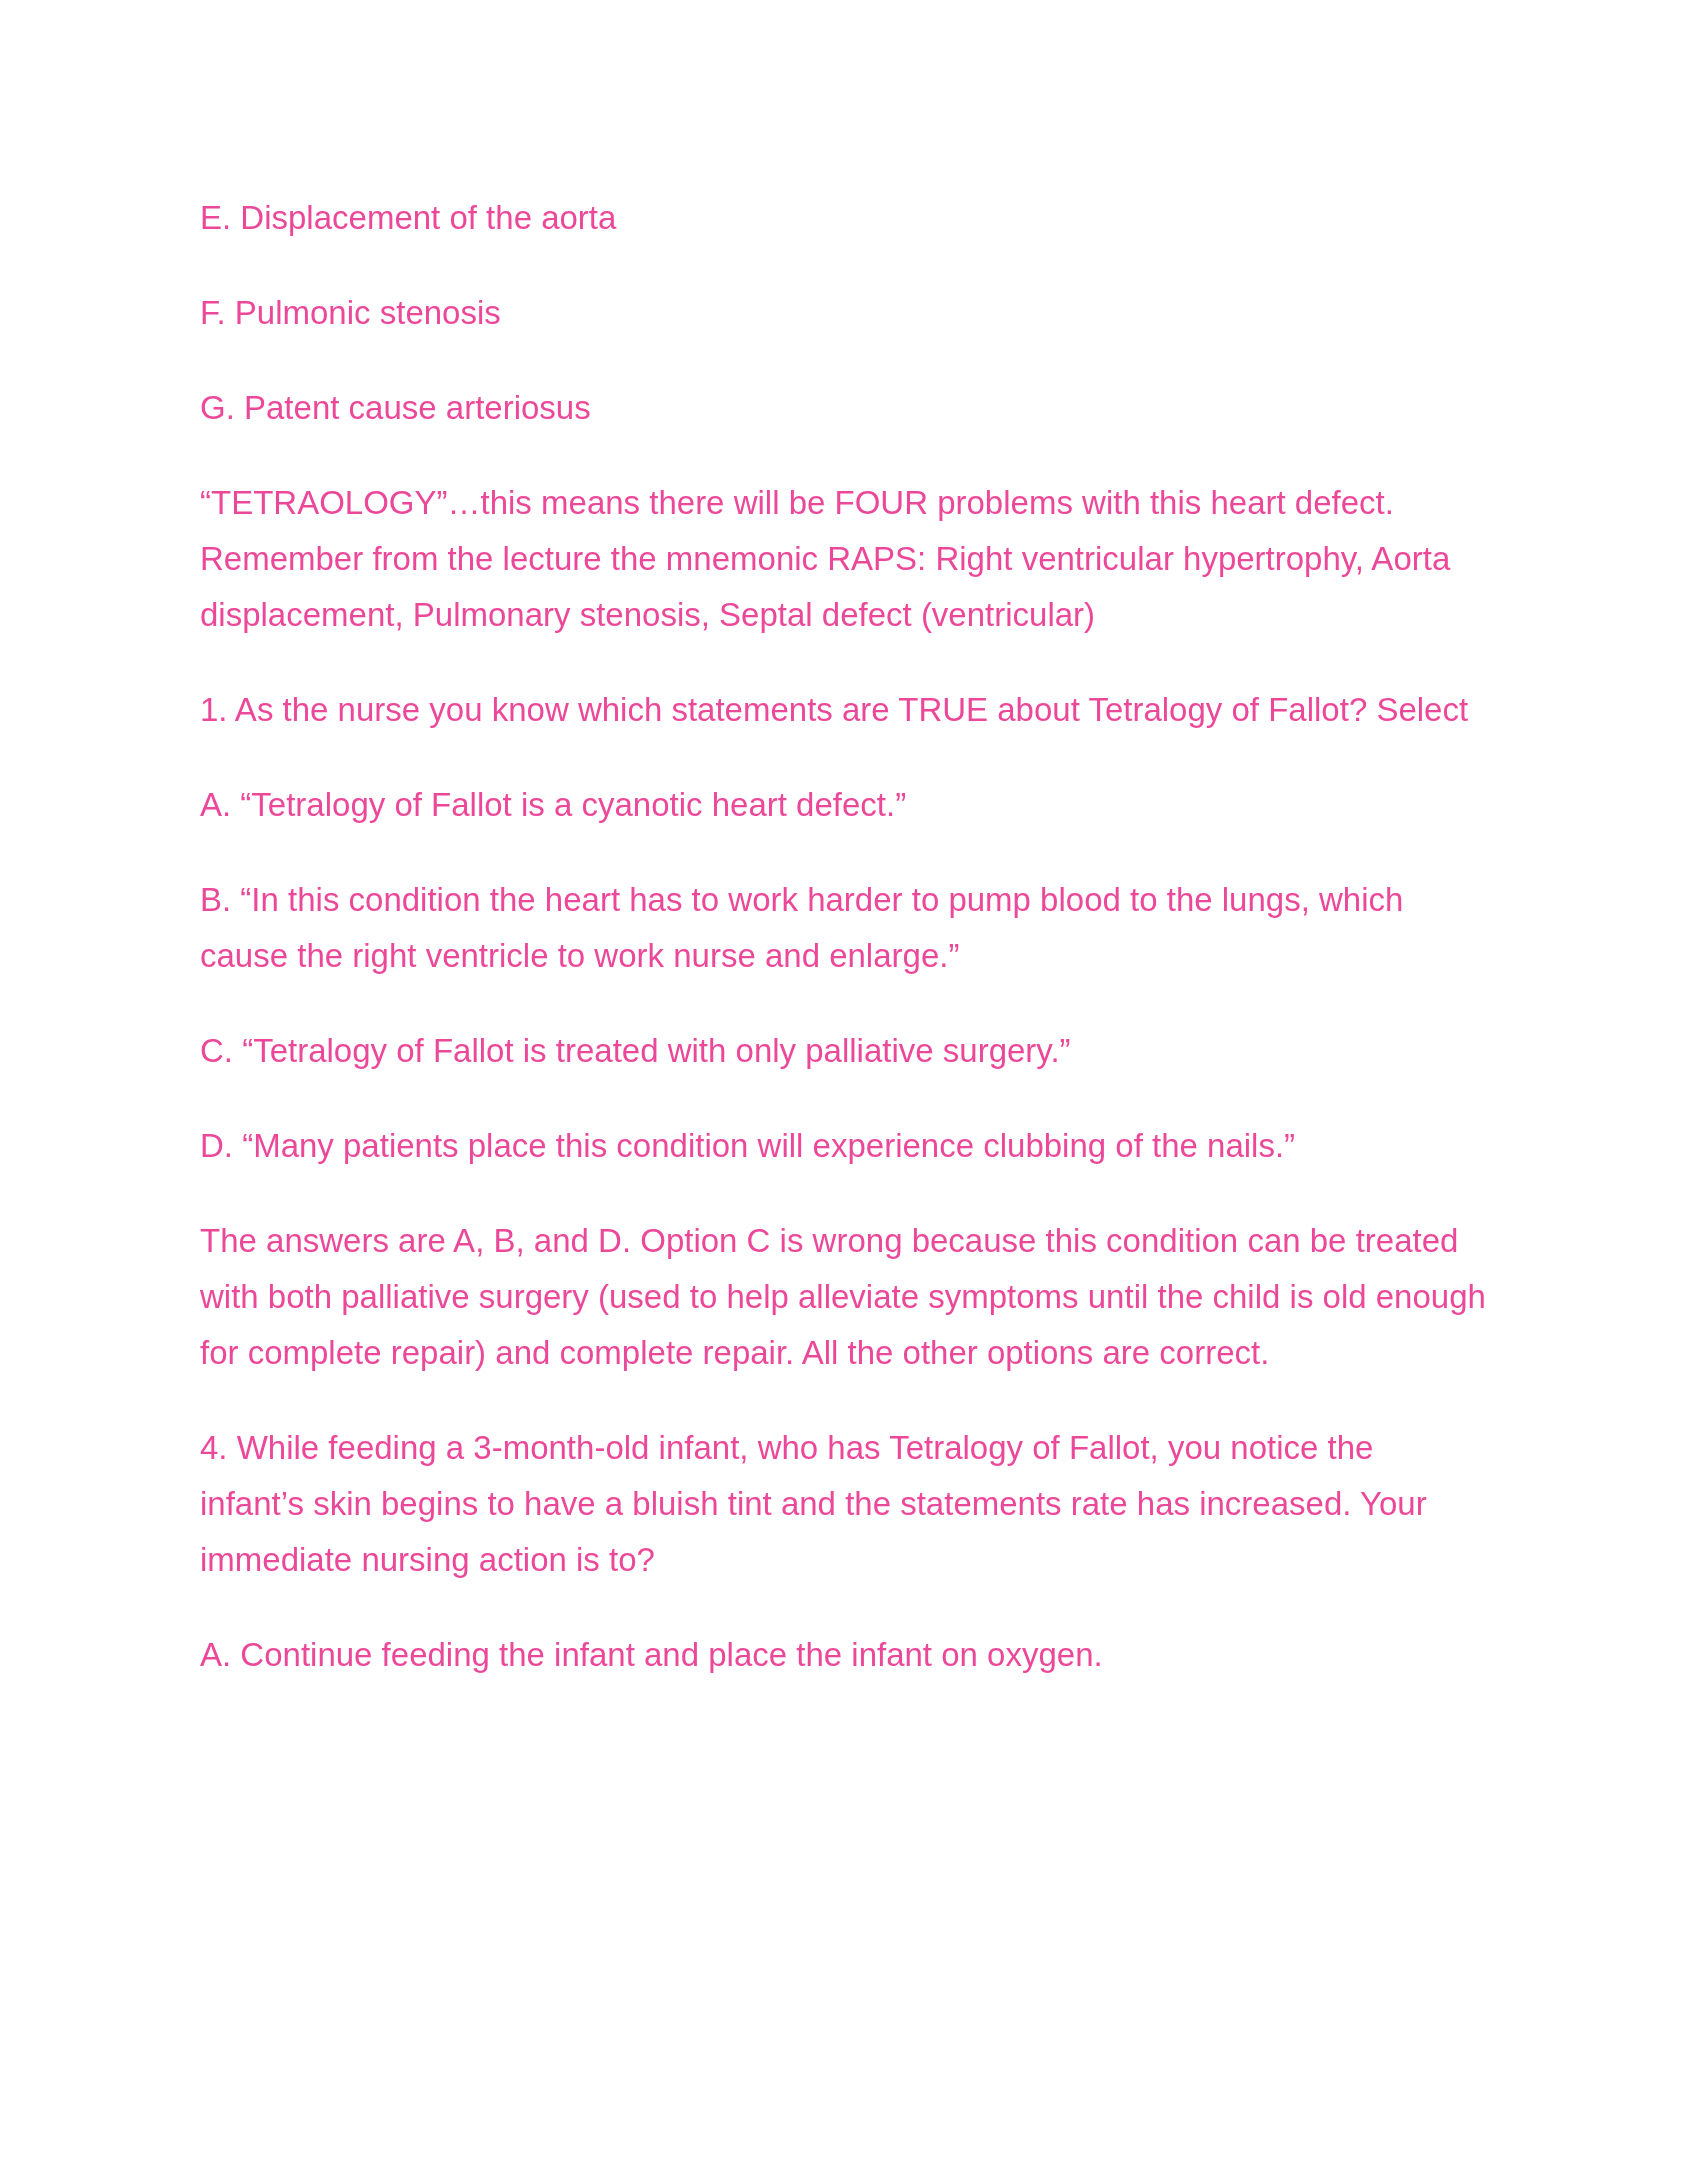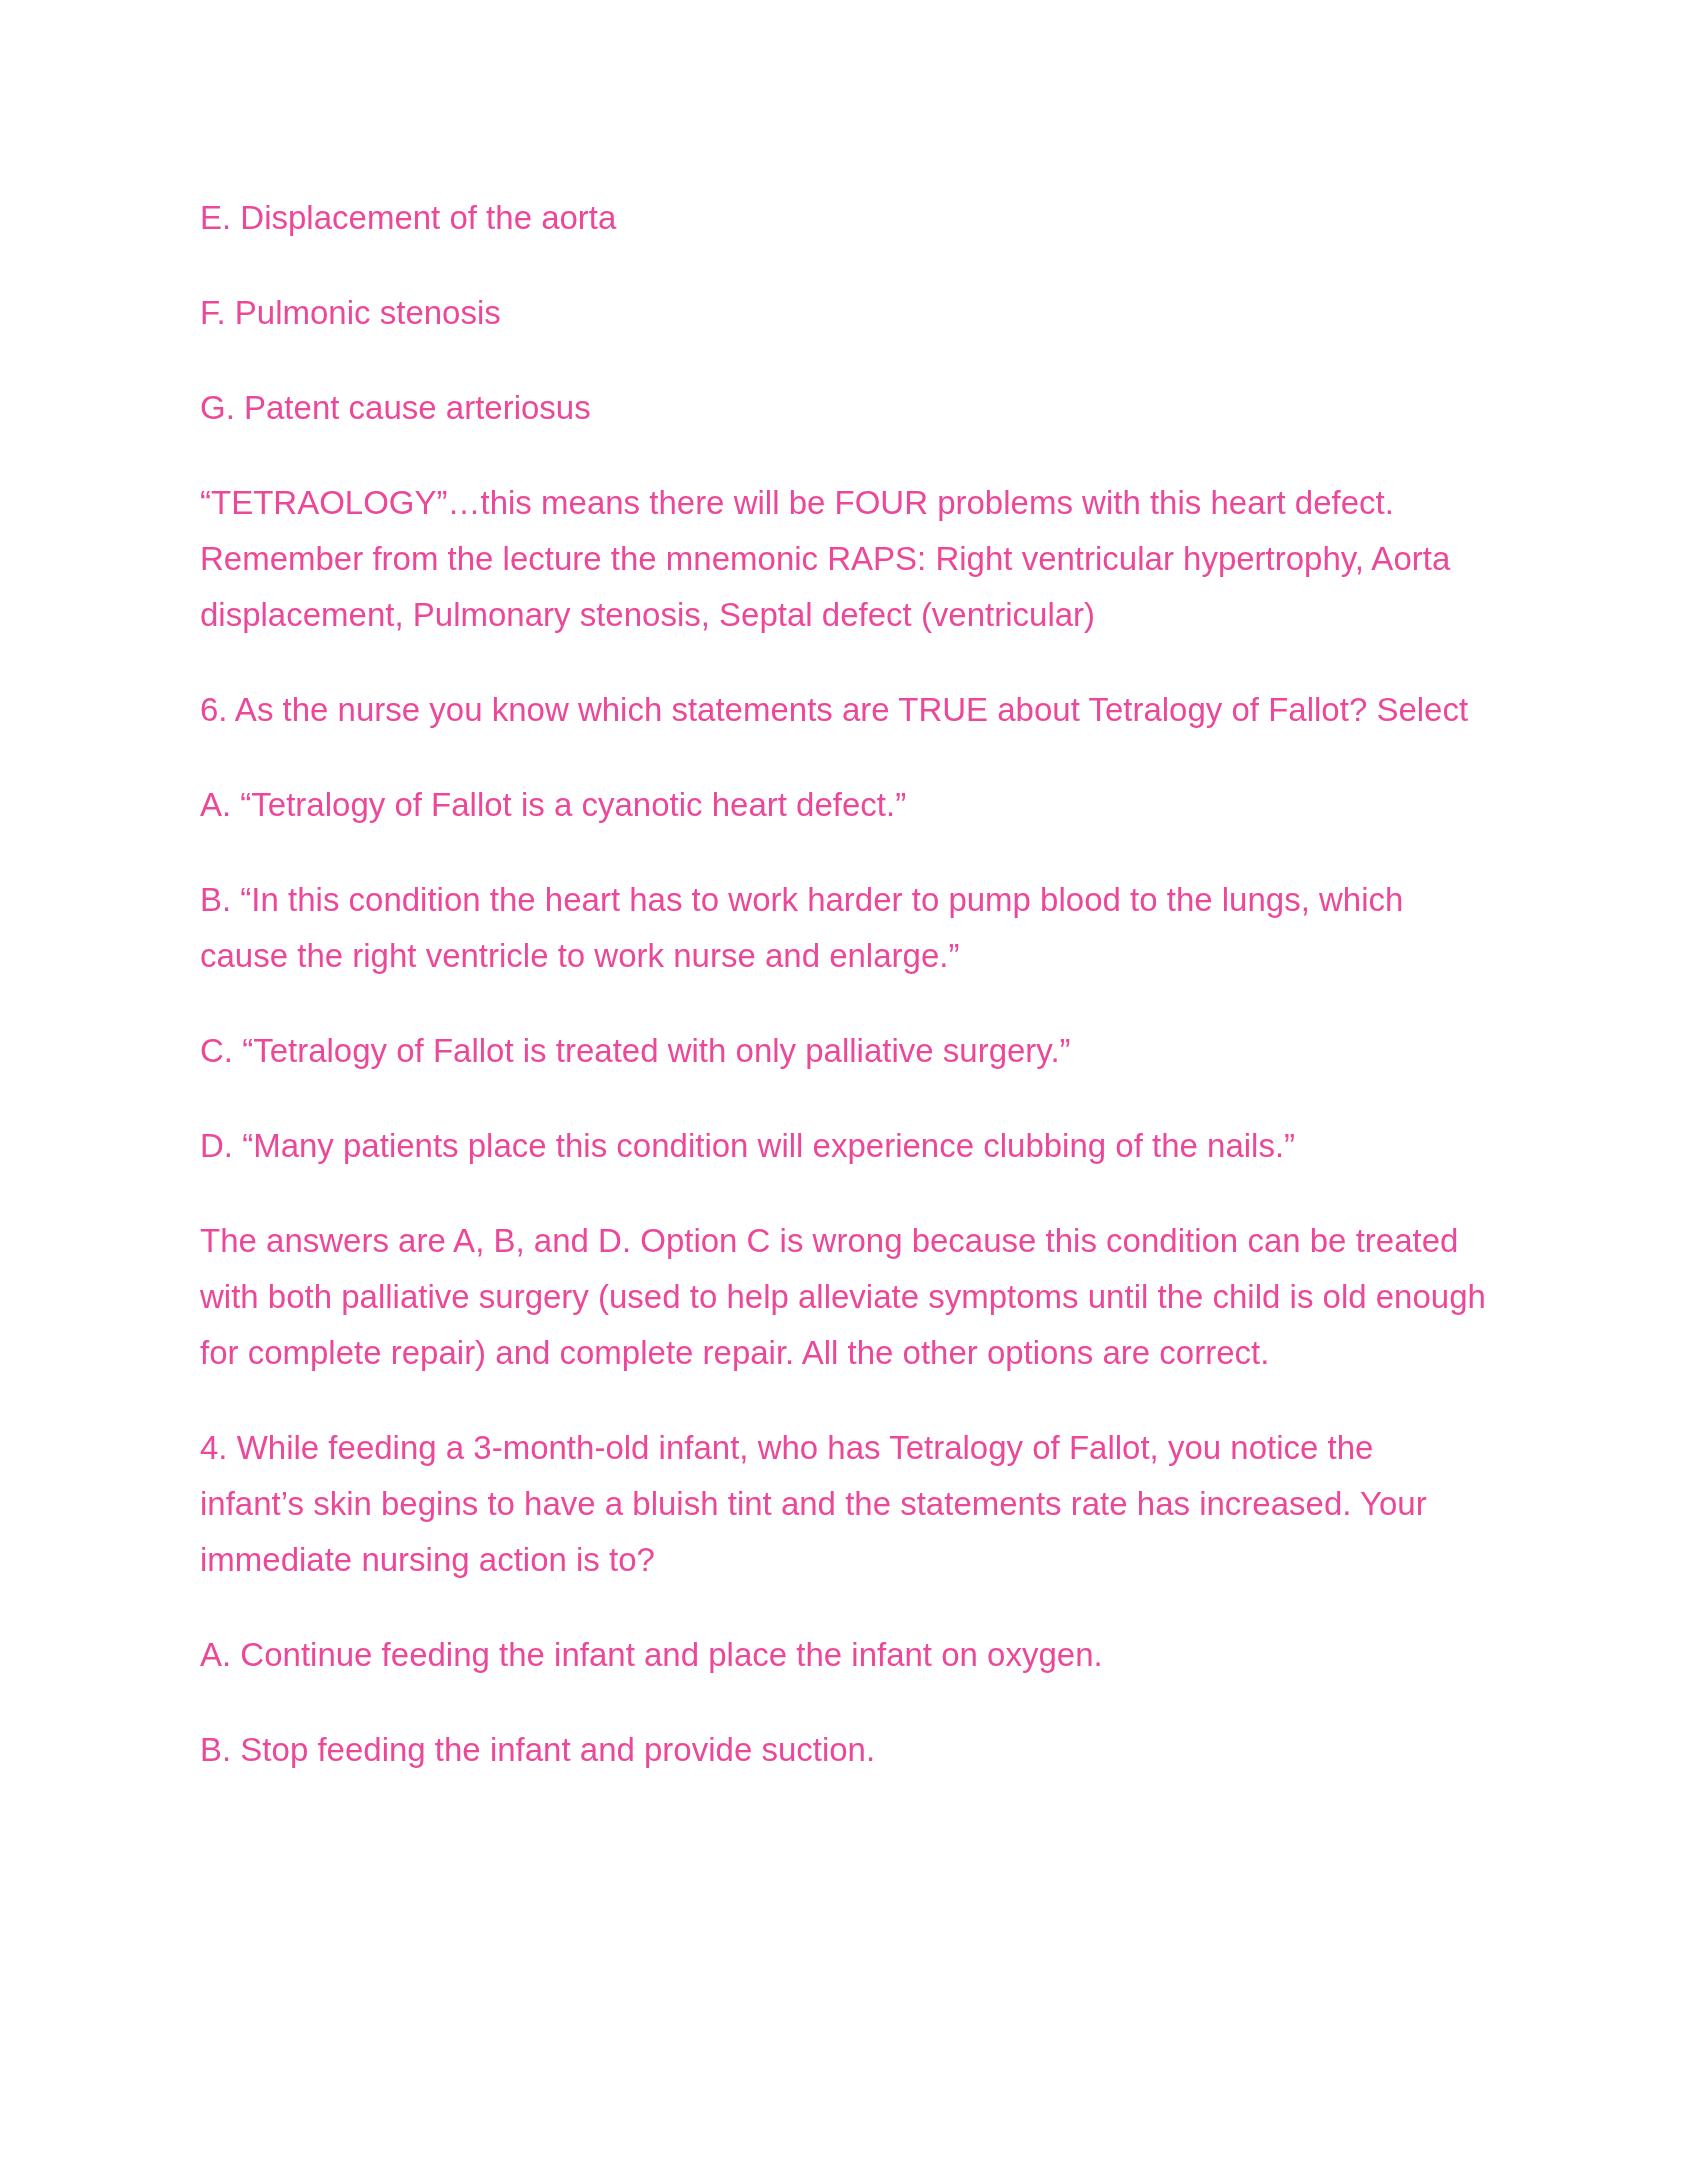--- a/index.html
+++ b/index.html
@@ -47,21 +47,21 @@
     <span class="line">G. Patent cause arteriosus</span>
   </p>
 
   <p class="para">
     <span class="line">“TETRAOLOGY”…this means there will be FOUR problems with this heart defect.</span>
     <span class="line">Remember from the lecture the mnemonic RAPS: Right ventricular hypertrophy, Aorta</span>
     <span class="line">displacement, Pulmonary stenosis, Septal defect (ventricular)</span>
   </p>
 
   <p class="para">
-    <span class="line">6. As the nurse you know which statements are TRUE about Tetralogy of Fallot? Select</span>
+    <span class="line">1. As the nurse you know which statements are TRUE about Tetralogy of Fallot? Select</span>
   </p>
   <p class="para">
     <span class="line">A. “Tetralogy of Fallot is a cyanotic heart defect.”</span>
   </p>
   <p class="para">
     <span class="line">B. “In this condition the heart has to work harder to pump blood to the lungs, which</span>
     <span class="line">cause the right ventricle to work nurse and enlarge.”</span>
   </p>
   <p class="para">
     <span class="line">C. “Tetralogy of Fallot is treated with only palliative surgery.”</span>
@@ -77,18 +77,15 @@
   </p>
 
   <p class="para">
     <span class="line">4. While feeding a 3-month-old infant, who has Tetralogy of Fallot, you notice the</span>
     <span class="line">infant’s skin begins to have a bluish tint and the statements rate has increased. Your</span>
     <span class="line">immediate nursing action is to?</span>
   </p>
   <p class="para">
     <span class="line">A. Continue feeding the infant and place the infant on oxygen.</span>
   </p>
-  <p class="para">
-    <span class="line">B. Stop feeding the infant and provide suction.</span>
-  </p>
 
 </div>
 
 
 </body></html>

